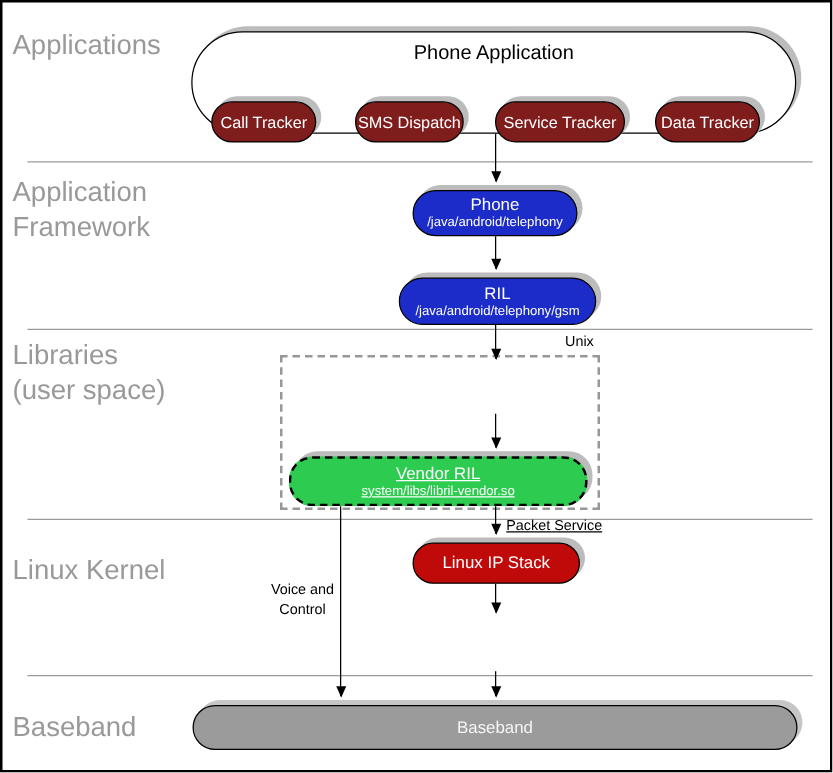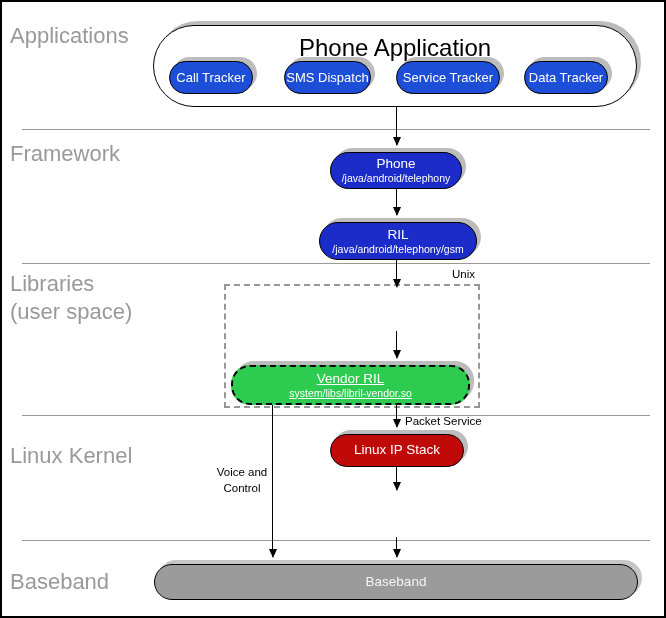--- a/index.html
+++ b/index.html
@@ -7,25 +7,25 @@
 
   .divider{position:absolute;left:20px;width:628px;height:1px;background:#9a9a9a;}
   .d1{top:127px}.d2{top:261px}.d3{top:413px}.d4{top:538px}
 
   .section-label{position:absolute;left:8px;width:140px;text-align:left;color:#999;
     font-size:22px;line-height:28px;}
   .sl-apps{top:20px}.sl-fw{top:138px}.sl-lib{top:268px}.sl-kern{top:440px}.sl-bb{top:566px}
 
   .phone-app{position:absolute;left:151px;top:23px;width:484px;height:82px;background:#fff;
     border:1px solid #000;border-radius:41px;box-shadow:4px -4px 0 #bcbcbc;box-sizing:border-box;}
-  .pa-title{position:absolute;left:0;right:0;top:8px;text-align:center;font-size:24px;color:#000;}
+  .pa-title{position:absolute;left:0;right:0;top:8px;text-align:center;font-size:16px;color:#000;}
 
-  .pill{position:absolute;height:33px;border:1px solid #000;border-radius:17px;background:#1d4ed8;
+  .pill{position:absolute;height:33px;border:1px solid #000;border-radius:17px;background:#7f1d1d;
     box-shadow:4px -4px 0 #bcbcbc;color:#fff;font-size:13px;display:flex;align-items:center;
-    justify-content:center;box-sizing:border-box;}
+    justify-content:center;box-sizing:border-box;margin-top:20px;}
   .p1{left:15px;top:35px;width:84px}
   .p2{left:130px;top:35px;width:87px}
   .p3{left:242px;top:35px;width:104px}
   .p4{left:370px;top:35px;width:84px}
 
   .node{position:absolute;border:1px solid #000;border-radius:19px;box-shadow:4px -4px 0 #bcbcbc;
     color:#fff;display:flex;flex-direction:column;align-items:center;justify-content:center;
     box-sizing:border-box;line-height:1.2;}
   .node .t{font-size:13.5px;}
   .node .s{font-size:10.5px;}
@@ -50,35 +50,36 @@
   .a2{left:394px;top:187px;height:26px}
   .a3{left:394px;top:258px;height:27px}
   .a4{left:394px;top:329px;height:27px}
   .a5{left:394px;top:403px;height:22px}
   .a6{left:394px;top:465px;height:23px}
   .a7{left:394px;top:535px;height:20px}
   .a8{left:270px;top:403px;height:152px}
 
   .small-label{position:absolute;font-size:11.5px;color:#000;line-height:1.35;}
   .lb-unix{left:450px;top:265px;}
-  .lb-ps{left:403px;top:412px;}
+  .lb-ps{left:403px;top:412px;text-decoration:underline;}
   .lb-vc{left:209px;top:463px;width:62px;text-align:center;}
 </style>
 </head>
 <body>
 
 <div class="frame">
 
   <div class="divider d1"></div>
   <div class="divider d2"></div>
   <div class="divider d3"></div>
   <div class="divider d4"></div>
 
   <div class="section-label sl-apps">Applications</div>
   <div class="section-label sl-fw">
+    <div>Application</div>
     <div>Framework</div>
   </div>
   <div class="section-label sl-lib">
     <div>Libraries</div>
     <div>(user space)</div>
   </div>
   <div class="section-label sl-kern">Linux Kernel</div>
   <div class="section-label sl-bb">Baseband</div>
 
   <div class="phone-app">

